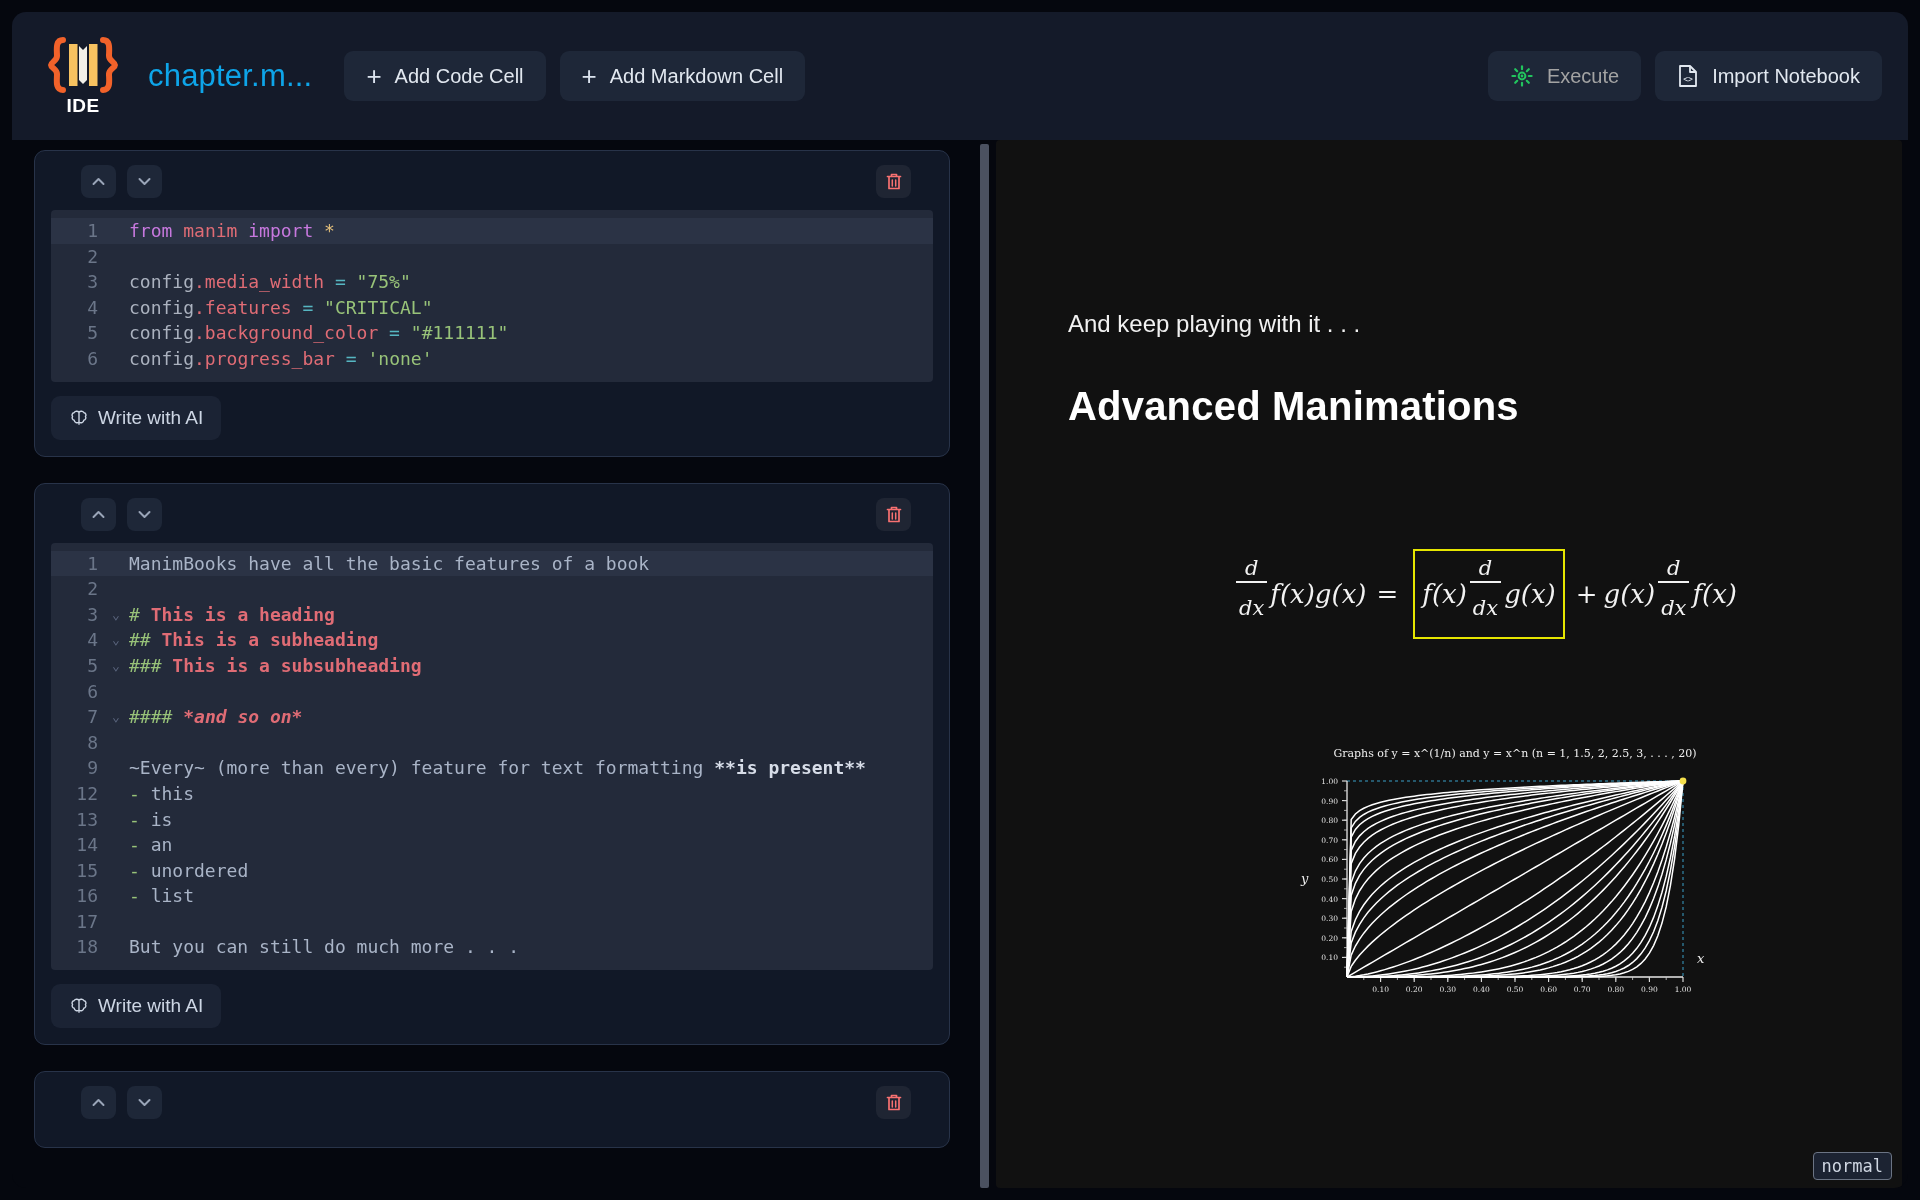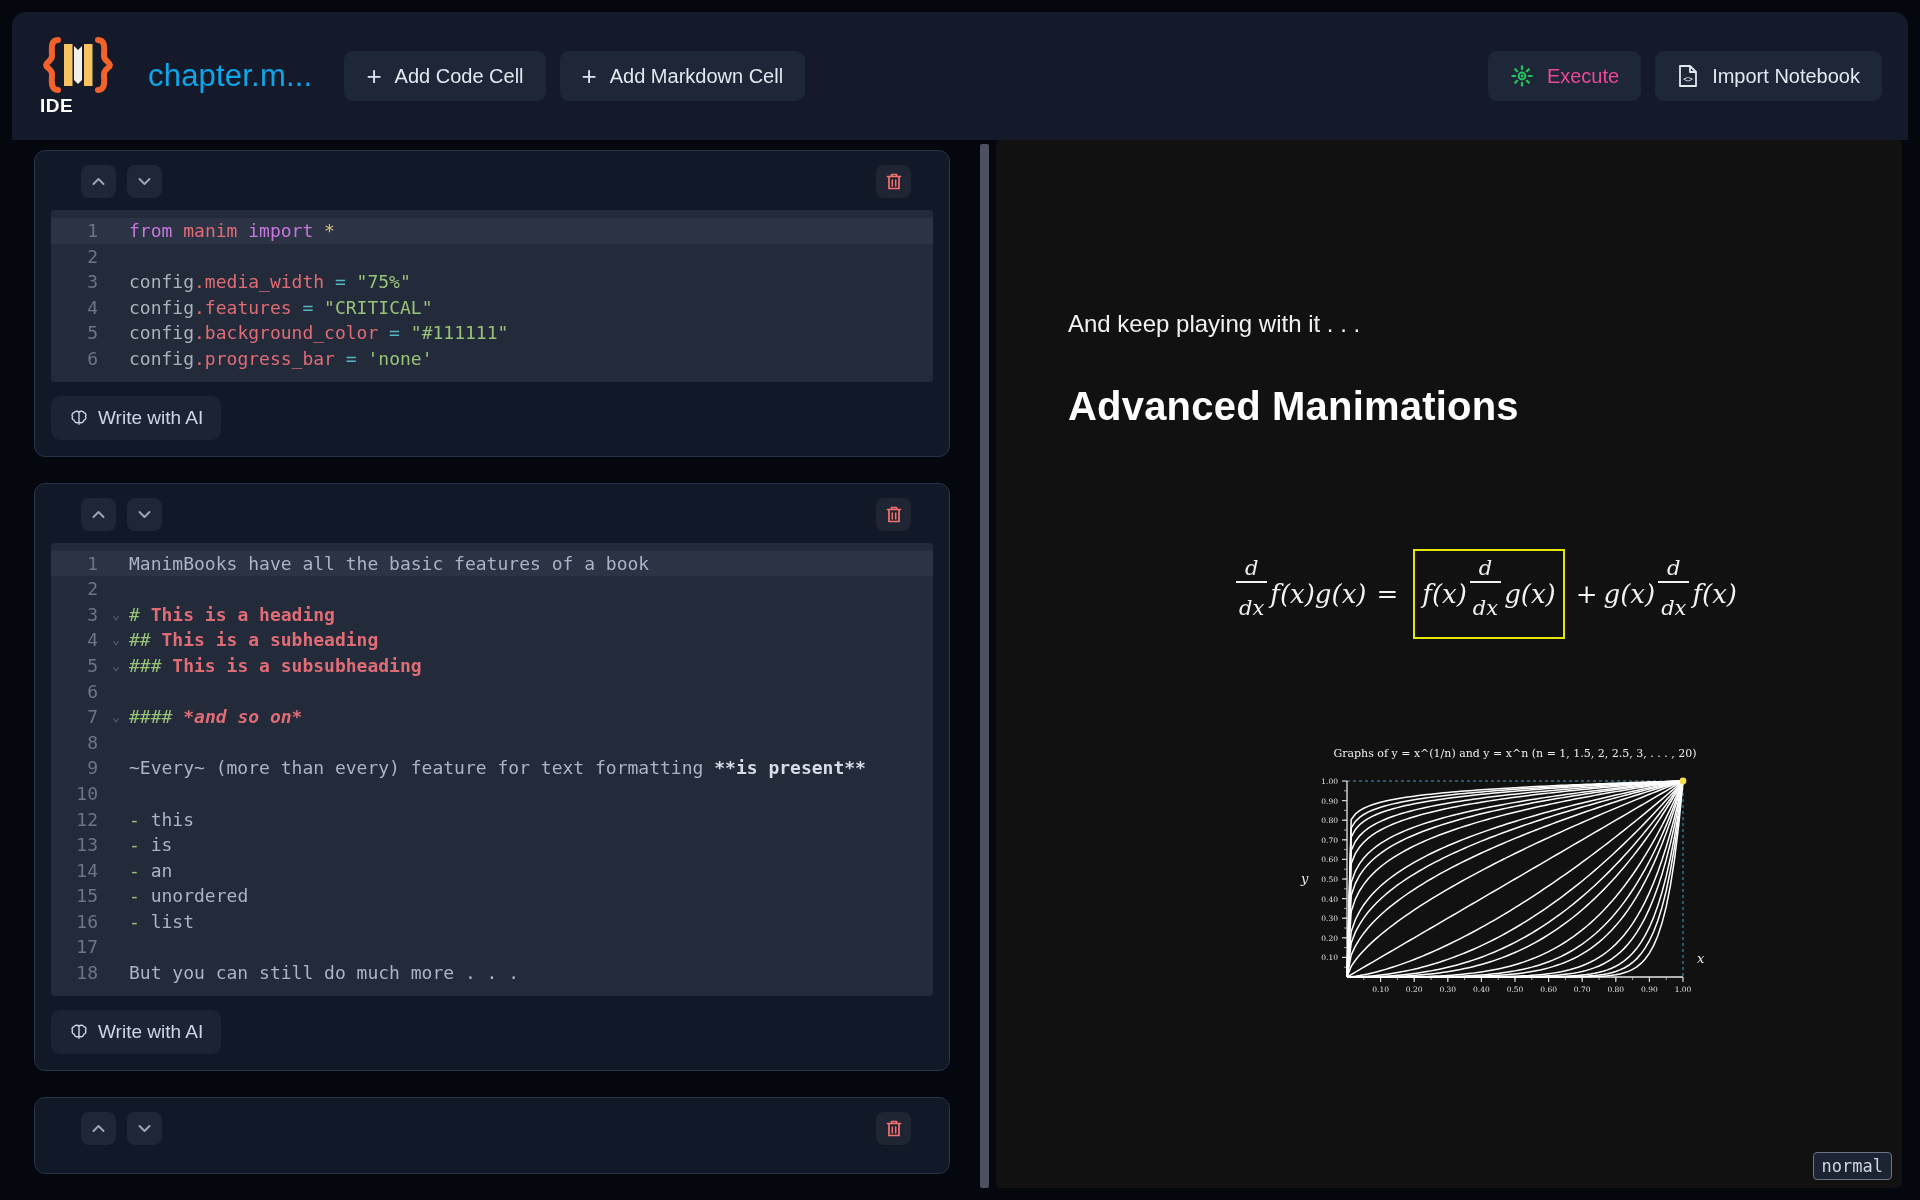--- a/index.html
+++ b/index.html
@@ -24,21 +24,21 @@
     border-top-right-radius: 14px;
     margin: 12px 12px 0 12px;
     display: flex; align-items: center;
     padding: 0 26px 0 28px;
     flex: none;
   }
   .brand { display: flex; align-items: center; gap: 18px; }
   .logo-wrap {
     width: 86px; height: 86px;
     display: flex; flex-direction: column;
-    justify-content: center;
+    align-items: center; justify-content: center;
   }
   .logo-mark { width: 76px; height: 58px; display: block; }
   .logo-text {
     color: #ffffff; font-size: 19px; font-weight: bold;
     letter-spacing: .5px; margin-top: 1px;
   }
   .doc-title {
     color: #0ea5e9; font-size: 31px; font-weight: normal;
     letter-spacing: .2px; margin-left: 4px; white-space: nowrap;
   }
@@ -46,21 +46,21 @@
   .btn {
     background: #1e2738; border: none; border-radius: 9px;
     color: #e2e8f0; font-size: 20px;
     font-family: "Liberation Sans", sans-serif;
     height: 50px; padding: 0 22px;
     display: inline-flex; align-items: center; gap: 13px;
     cursor: pointer; white-space: nowrap;
   }
   .btn svg { flex: none; }
   .spacer { flex: 1 1 auto; }
-  .btn-execute { color: #ec4899; }
+  .btn-execute { color: #a3a3a3; }
   .plus { font-size: 26px; line-height: 1; font-weight: 300; color: #dbe3ee; }
 
   
   #body {
     flex: 1 1 auto; display: flex; min-height: 0;
     margin: 0 12px 12px 12px;
     background: #05070e;
     border-bottom-left-radius: 14px; border-bottom-right-radius: 14px;
     overflow: hidden;
   }
@@ -297,21 +297,20 @@
         <div class="code-area first-hl">
           <div class="cline"><span class="ln">1</span><span class="fold"></span><span class="src">ManimBooks have all the basic features of a book</span></div>
           <div class="cline"><span class="ln">2</span><span class="fold"></span><span class="src"></span></div>
           <div class="cline"><span class="ln">3</span><span class="fold">⌄</span><span class="src"><span class="k-hash">#</span> <span class="k-head">This is a heading</span></span></div>
           <div class="cline"><span class="ln">4</span><span class="fold">⌄</span><span class="src"><span class="k-hash">##</span> <span class="k-head">This is a subheading</span></span></div>
           <div class="cline"><span class="ln">5</span><span class="fold">⌄</span><span class="src"><span class="k-hash">###</span> <span class="k-head">This is a subsubheading</span></span></div>
           <div class="cline"><span class="ln">6</span><span class="fold"></span><span class="src"></span></div>
           <div class="cline"><span class="ln">7</span><span class="fold">⌄</span><span class="src"><span class="k-hash">####</span> <span class="k-italic">*and so on*</span></span></div>
           <div class="cline"><span class="ln">8</span><span class="fold"></span><span class="src"></span></div>
           <div class="cline"><span class="ln">9</span><span class="fold"></span><span class="src">~Every~ (more than every) feature for text formatting <span class="k-bold">**is present**</span></span></div>
-          <div class="cline"><span class="ln">10</span><span class="fold"></span><span class="src"></span></div>
           <div class="cline"><span class="ln">12</span><span class="fold"></span><span class="src"><span class="k-dash">-</span> this</span></div>
           <div class="cline"><span class="ln">13</span><span class="fold"></span><span class="src"><span class="k-dash">-</span> is</span></div>
           <div class="cline"><span class="ln">14</span><span class="fold"></span><span class="src"><span class="k-dash">-</span> an</span></div>
           <div class="cline"><span class="ln">15</span><span class="fold"></span><span class="src"><span class="k-dash">-</span> unordered</span></div>
           <div class="cline"><span class="ln">16</span><span class="fold"></span><span class="src"><span class="k-dash">-</span> list</span></div>
           <div class="cline"><span class="ln">17</span><span class="fold"></span><span class="src"></span></div>
           <div class="cline"><span class="ln">18</span><span class="fold"></span><span class="src">But you can still do much more . . .</span></div>
         </div>
         <button class="ai-btn">
           <svg width="20" height="20" viewBox="0 0 20 20">

